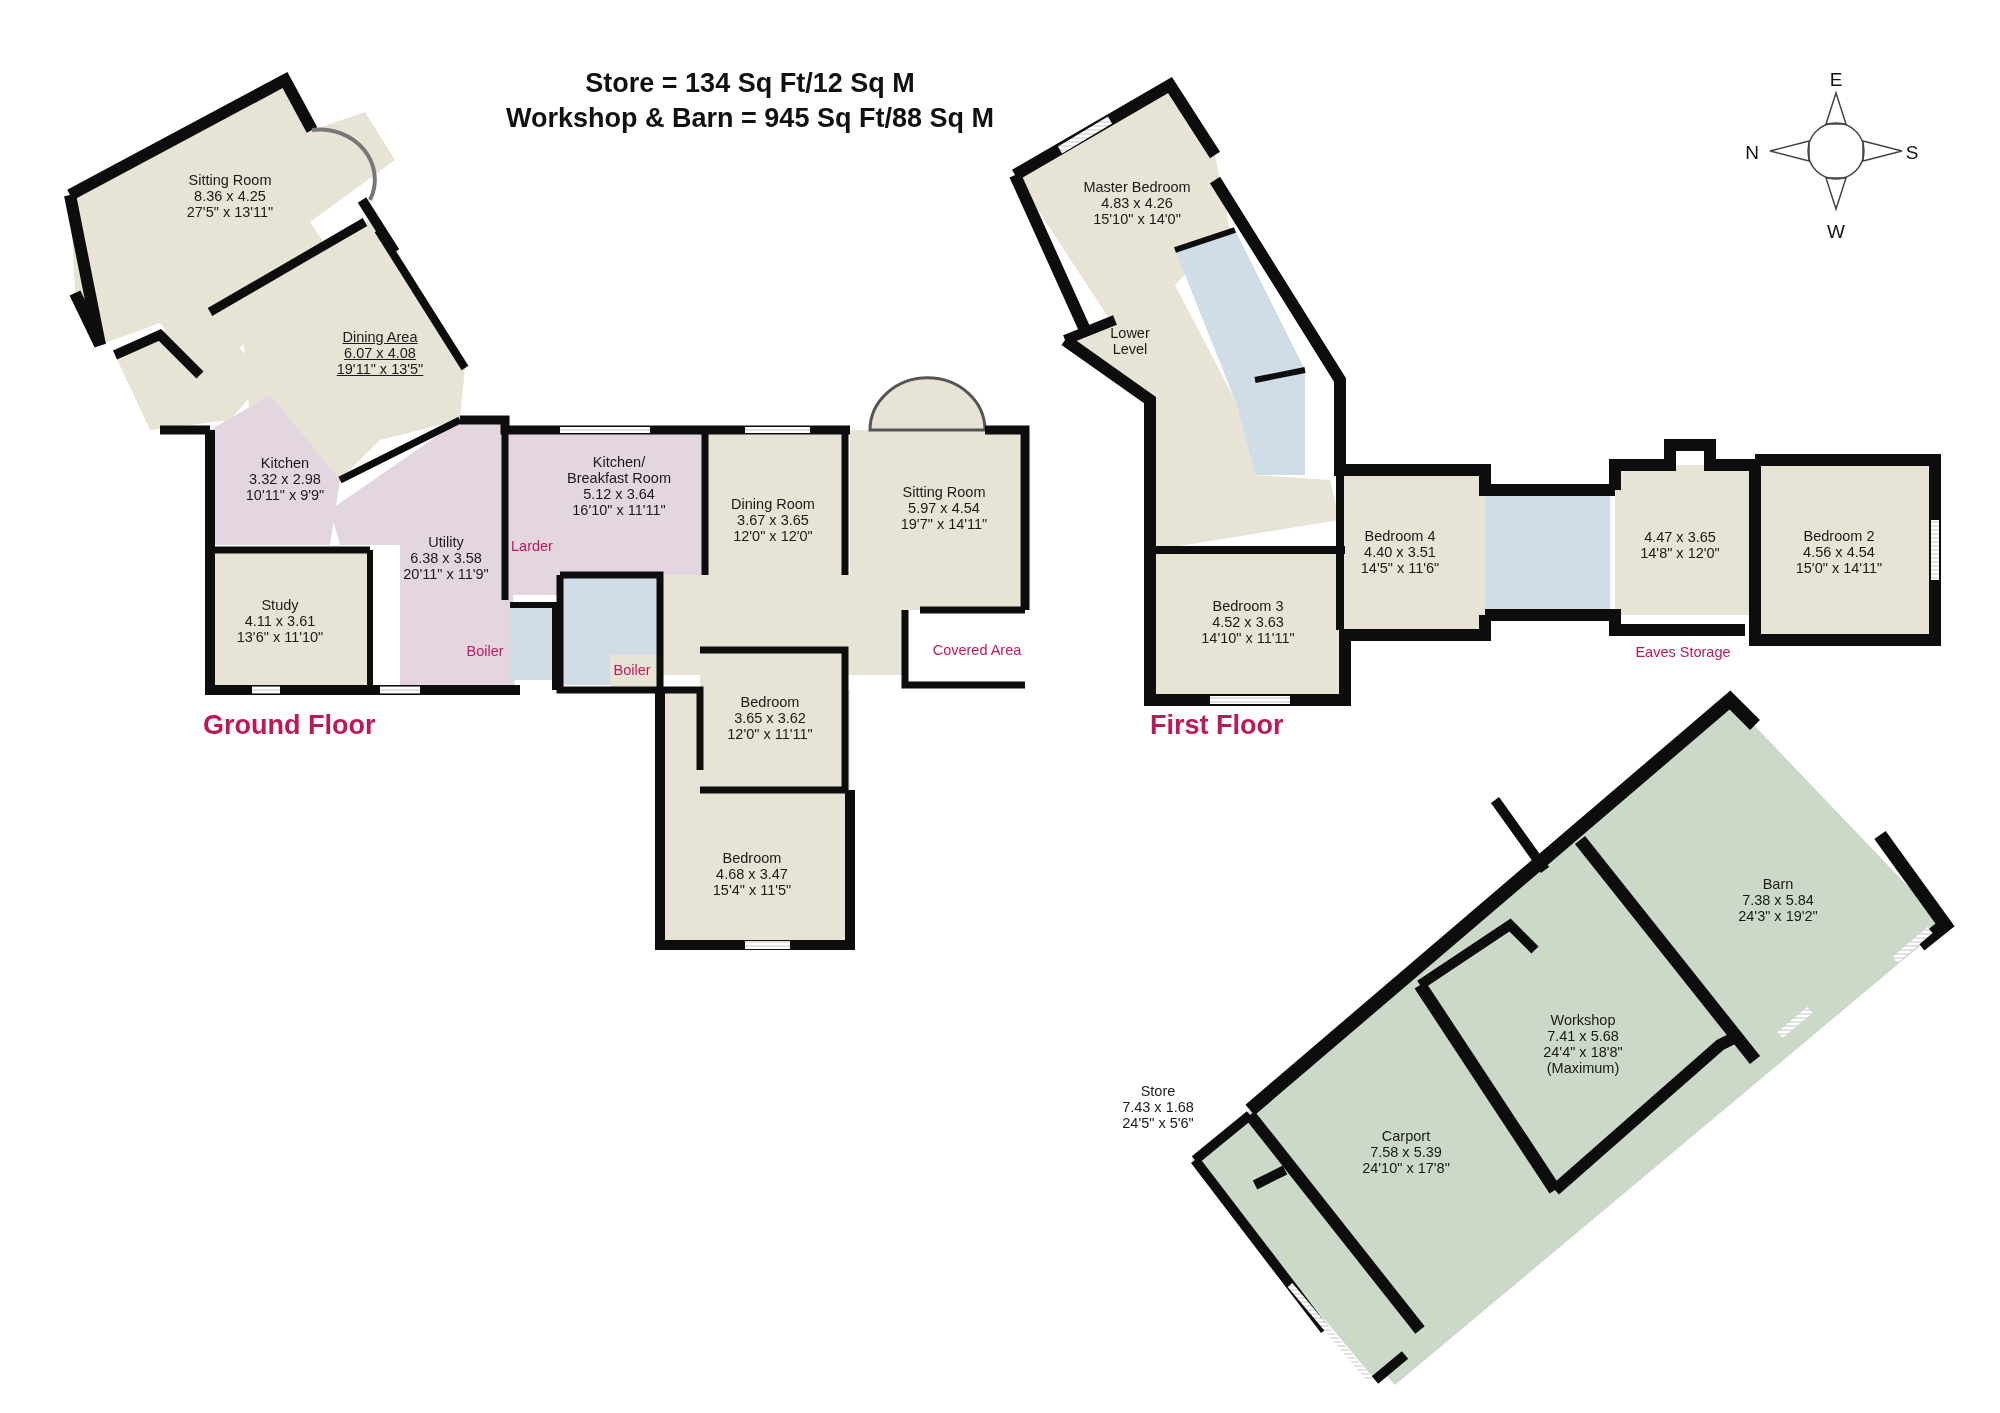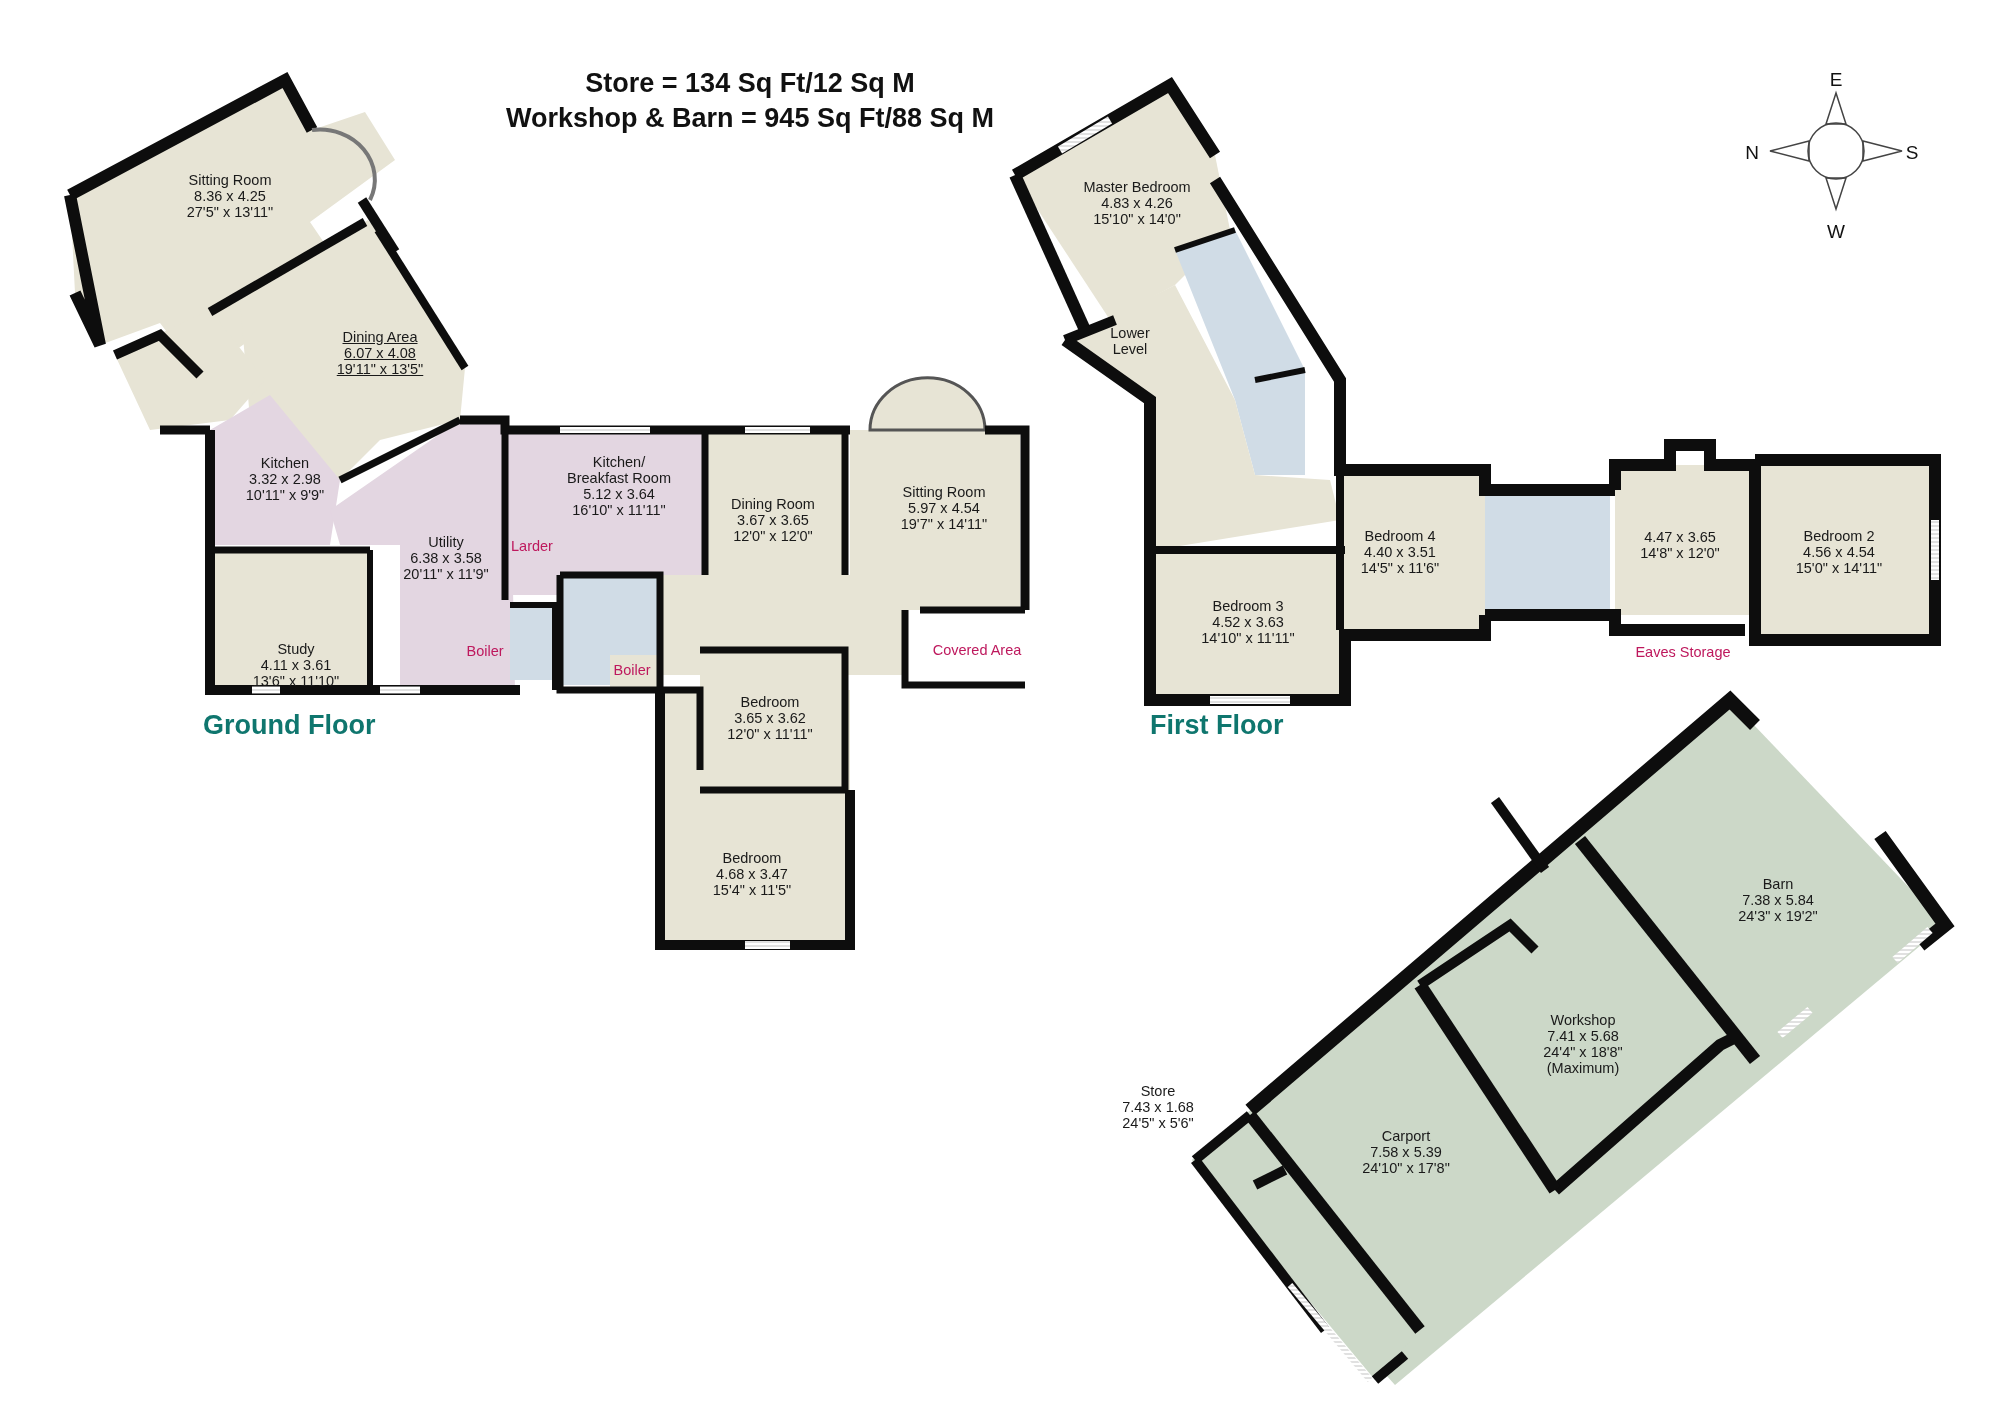--- a/index.html
+++ b/index.html
@@ -1,19 +1,19 @@
 <!DOCTYPE html>
 <html><head>
 <meta charset="utf-8">
 <style>
   html, body { margin: 0; padding: 0; background: #ffffff; }
   body { width: 2000px; height: 1413px; position: relative; overflow: hidden; font-family: "Liberation Sans", sans-serif; }
   #plan { position: absolute; left: 0; top: 0; width: 2000px; height: 1413px; }
   .title-block { position: absolute; left: 440px; top: 66px; width: 620px; text-align: center; font-weight: bold; font-size: 27px; line-height: 35px; color: #111; }
-  .floor-label { position: absolute; font-weight: bold; font-size: 27px; color: #0f766e; }
+  .floor-label { position: absolute; font-weight: bold; font-size: 27px; color: #be185d; }
   .room-label { position: absolute; text-align: center; font-size: 14.5px; line-height: 16px; color: #1a1a1a; white-space: nowrap; transform: translate(-50%, -50%); }
   .single-label { position: absolute; font-size: 14.5px; color: #be185d; white-space: nowrap; transform: translate(-50%, -50%); }
   .compass-letter { position: absolute; font-size: 19px; color: #111; transform: translate(-50%, -50%); }
   .wall { fill: none; stroke: #0d0d0d; stroke-linejoin: miter; }
 </style>
 </head>
 <body>
 
 <svg id="plan" viewBox="0 0 2000 1413" xmlns="http://www.w3.org/2000/svg">
   <defs>
@@ -193,21 +193,21 @@
 <div class="room-label" style="left:944px; top:508px;">
   <div>Sitting Room</div>
     <div>5.97 x 4.54</div>
     <div>19'7" x 14'11"</div>
 </div>
 <div class="room-label" style="left:446px; top:558px;">
   <div>Utility</div>
     <div>6.38 x 3.58</div>
     <div>20'11" x 11'9"</div>
 </div>
-<div class="room-label" style="left:296px; top:621px;margin-top:44px;">
+<div class="room-label" style="left:280px; top:621px;">
   <div>Study</div>
     <div>4.11 x 3.61</div>
     <div>13'6" x 11'10"</div>
 </div>
 <div class="room-label" style="left:770px; top:718px;">
   <div>Bedroom</div>
     <div>3.65 x 3.62</div>
     <div>12'0" x 11'11"</div>
 </div>
 <div class="room-label" style="left:752px; top:874px;">

